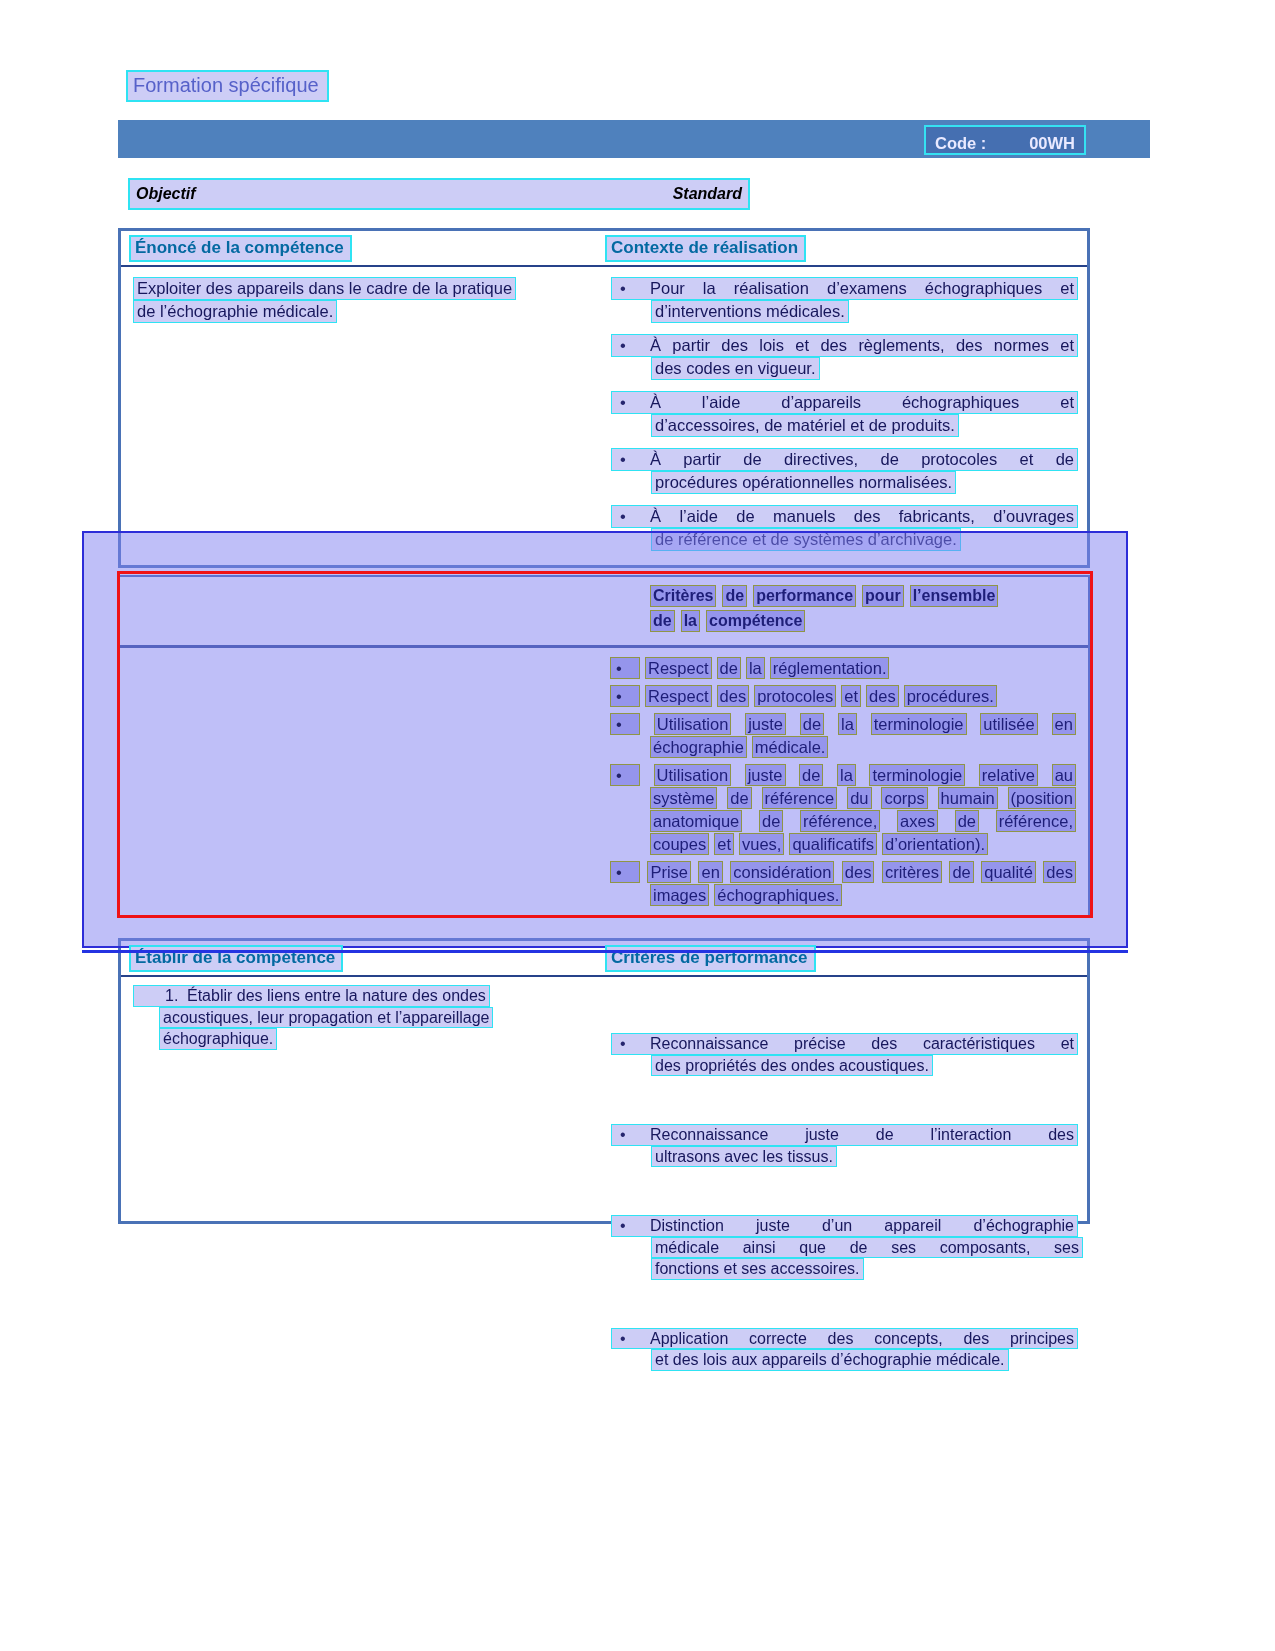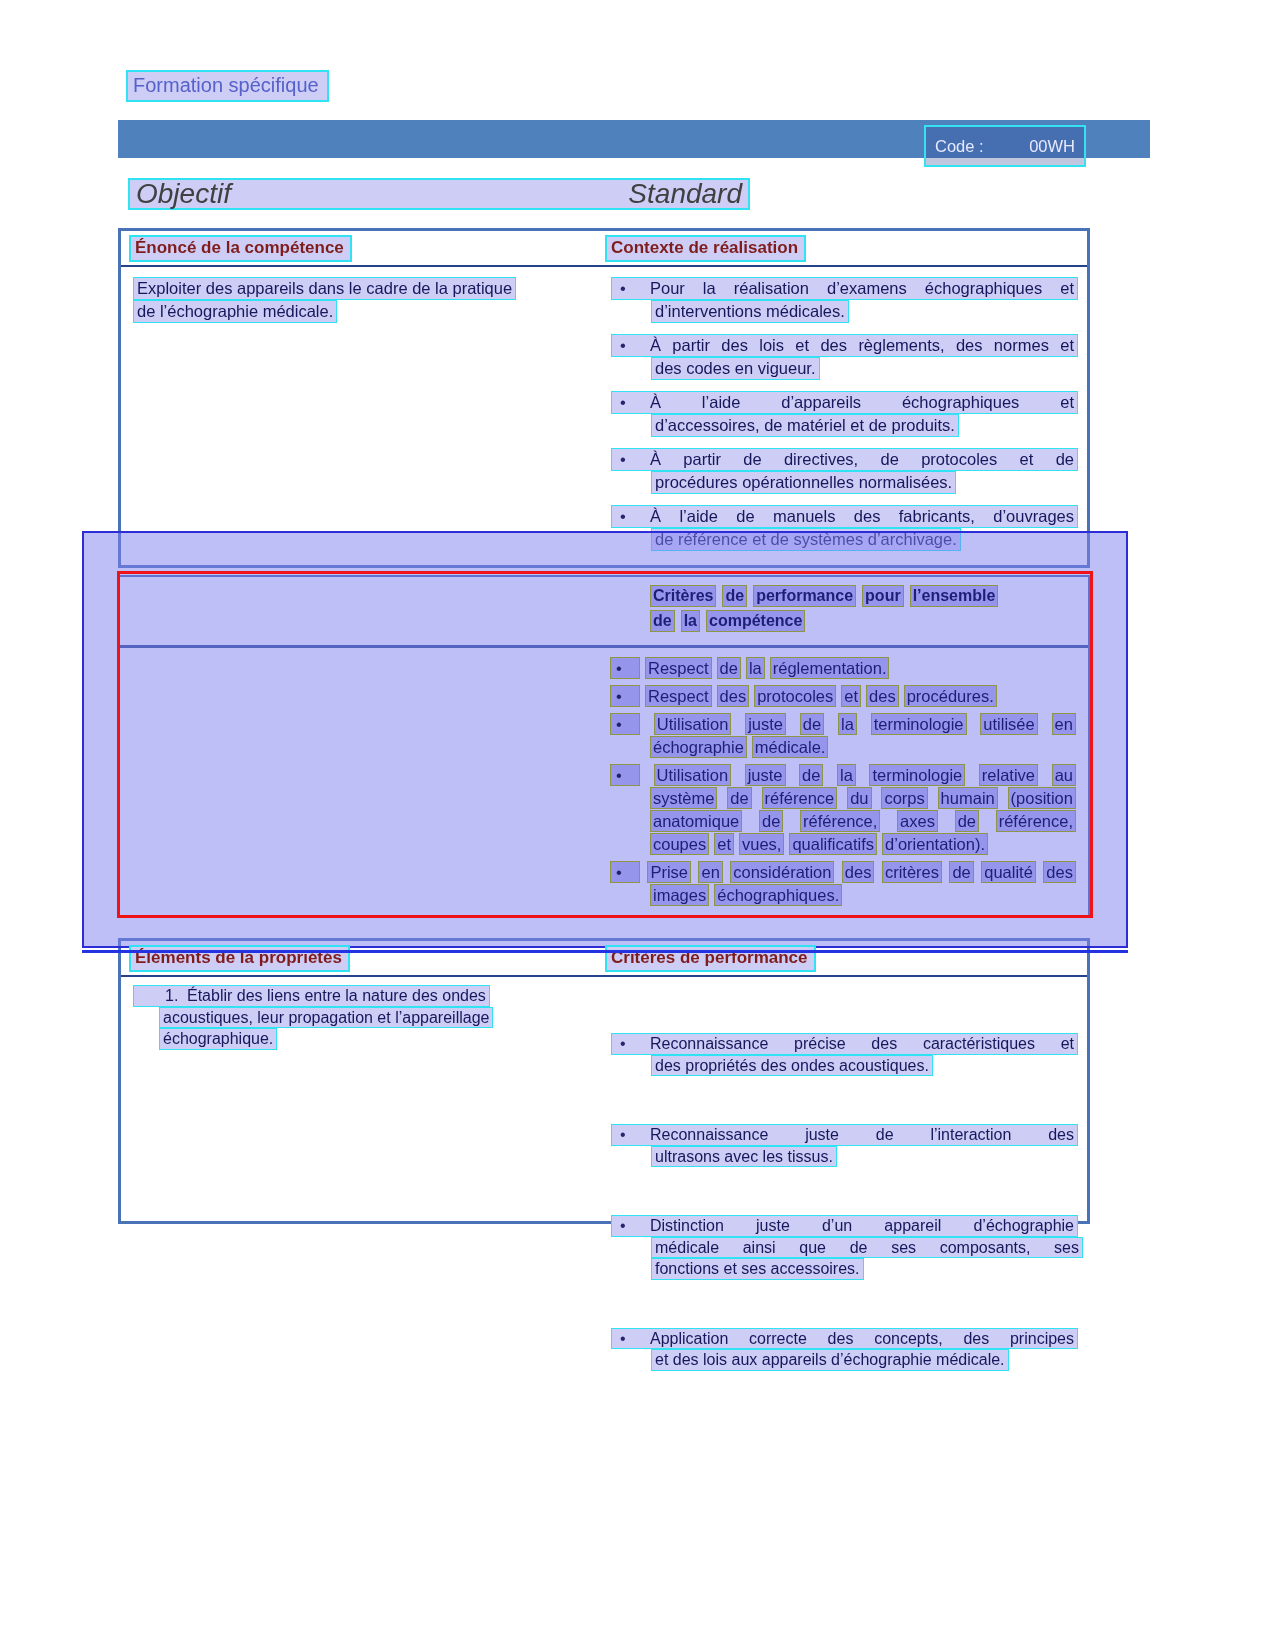--- a/index.html
+++ b/index.html
@@ -8,34 +8,34 @@
 
   
   .hl{background:#cdcdf6;border:2px solid #2fe3f3;}
 
   .toplabel{position:absolute;left:126px;top:70px;font-size:20px;color:#5661c9;
             padding:2px 8px 3px 5px;}
 
   .bar{position:absolute;left:118px;top:120px;width:1032px;height:38px;background:#4f81bd;}
   .codebox{position:absolute;right:64px;top:5px;width:140px;height:26px;
            border:2px solid #35e2f2;background:rgba(47,68,150,0.30);
-           display:flex;align-items:center;justify-content:space-between;
-           padding:6px 9px;color:#e9e9ff;font-size:16.5px;}
+           display:flex;align-items:flex-end;justify-content:space-between;
+           padding:0 9px;color:#e9e9ff;font-size:16.5px;font-weight:bold;}
 
   .obj-std{position:absolute;left:128px;top:178px;width:606px;height:28px;
            display:flex;justify-content:space-between;align-items:center;padding:0 6px;}
-  .objh{font-size:28px;font-weight:normal;font-style:italic;color:#404040;}
+  .objh{font-size:16px;font-weight:bold;font-style:italic;color:#000000;}
 
   .tbl{position:absolute;left:118px;width:972px;border:3px solid #4a72b6;box-sizing:border-box;background:transparent;}
   .t1{top:228px;height:340px;}
   .t2{top:575px;height:343px;border-width:2.5px;border-color:#3d62ae;}
   .t3{top:938px;height:286px;}
 
   .thead{position:relative;height:34px;border-bottom:2.5px solid #26428a;}
-  .th{position:absolute;top:4px;font-weight:bold;font-size:17px;color:#7f1d1d;
+  .th{position:absolute;top:4px;font-weight:bold;font-size:17px;color:#0369a1;
       padding:1px 6px 2px 4px;}
   .thl{left:8px;}
   .thr{left:484px;}
 
   .tbody{position:relative;}
   .lcell{position:absolute;left:12px;top:10px;width:470px;font-size:16.5px;line-height:23px;}
   .rcell{position:absolute;left:490px;top:10px;width:474px;font-size:16.5px;line-height:23px;}
 
   
   .line{display:inline-block;background:#cdcdf6;border:1.8px solid #2fe3f3;
@@ -223,21 +223,21 @@
           <div class="wline njst">
             <span class="chip">images</span>
             <span class="chip">échographiques.</span>
           </div>
         </div>
       </div>
   </div>
 
   <div class="tbl t3">
     <div class="thead">
-      <span class="hl th thl">Éléments de la propriétés</span>
+      <span class="hl th thl">Établir de la compétence</span>
       <span class="hl th thr">Critères de performance</span>
     </div>
     <div class="tbody">
       <div class="lcell numitem" id="t3-item"><span class="line nfirst"><span class="num">1.</span><span class="txt">Établir des liens entre la nature des ondes</span></span><br><span class="line"><span class="txt">acoustiques, leur propagation et l’appareillage</span></span><br><span class="line"><span class="txt">échographique.</span></span><br></div>
       <div class="rcell" id="t3-bullets">
           <div class="b"><span class="line first"><span class="dot">•</span><span class="jt">Reconnaissance précise des caractéristiques et</span></span><br><span class="line"><span class="txt">des propriétés des ondes acoustiques.</span></span><br></div>
           <div class="b"><span class="line first"><span class="dot">•</span><span class="jt">Reconnaissance juste de l’interaction des</span></span><br><span class="line"><span class="txt">ultrasons avec les tissus.</span></span><br></div>
           <div class="b"><span class="line first"><span class="dot">•</span><span class="jt">Distinction juste d’un appareil d’échographie</span></span><br><span class="line"><span class="jt">médicale ainsi que de ses composants, ses</span></span><br><span class="line"><span class="txt">fonctions et ses accessoires.</span></span><br></div>
           <div class="b"><span class="line first"><span class="dot">•</span><span class="jt">Application correcte des concepts, des principes</span></span><br><span class="line"><span class="txt">et des lois aux appareils d’échographie médicale.</span></span><br></div>
         </div>

